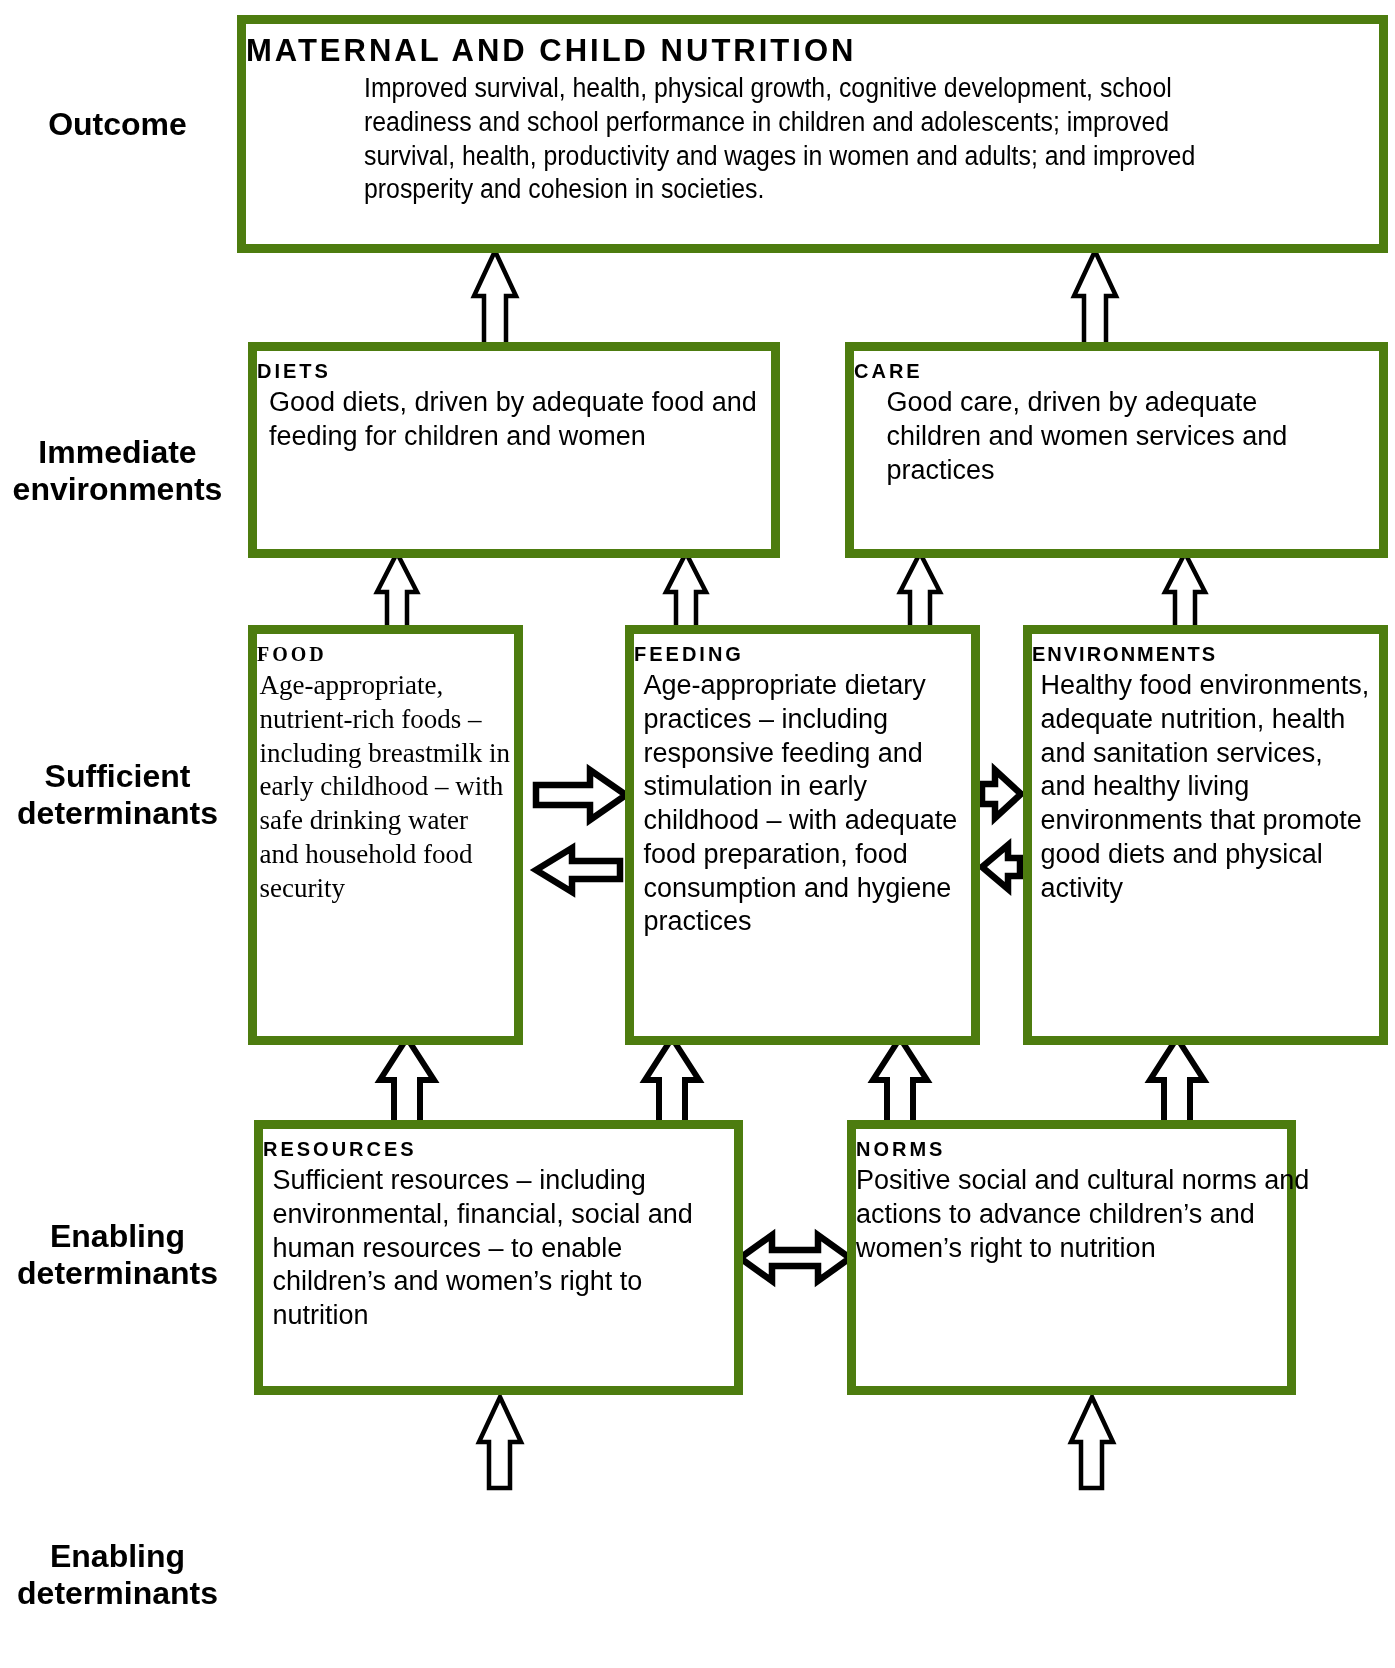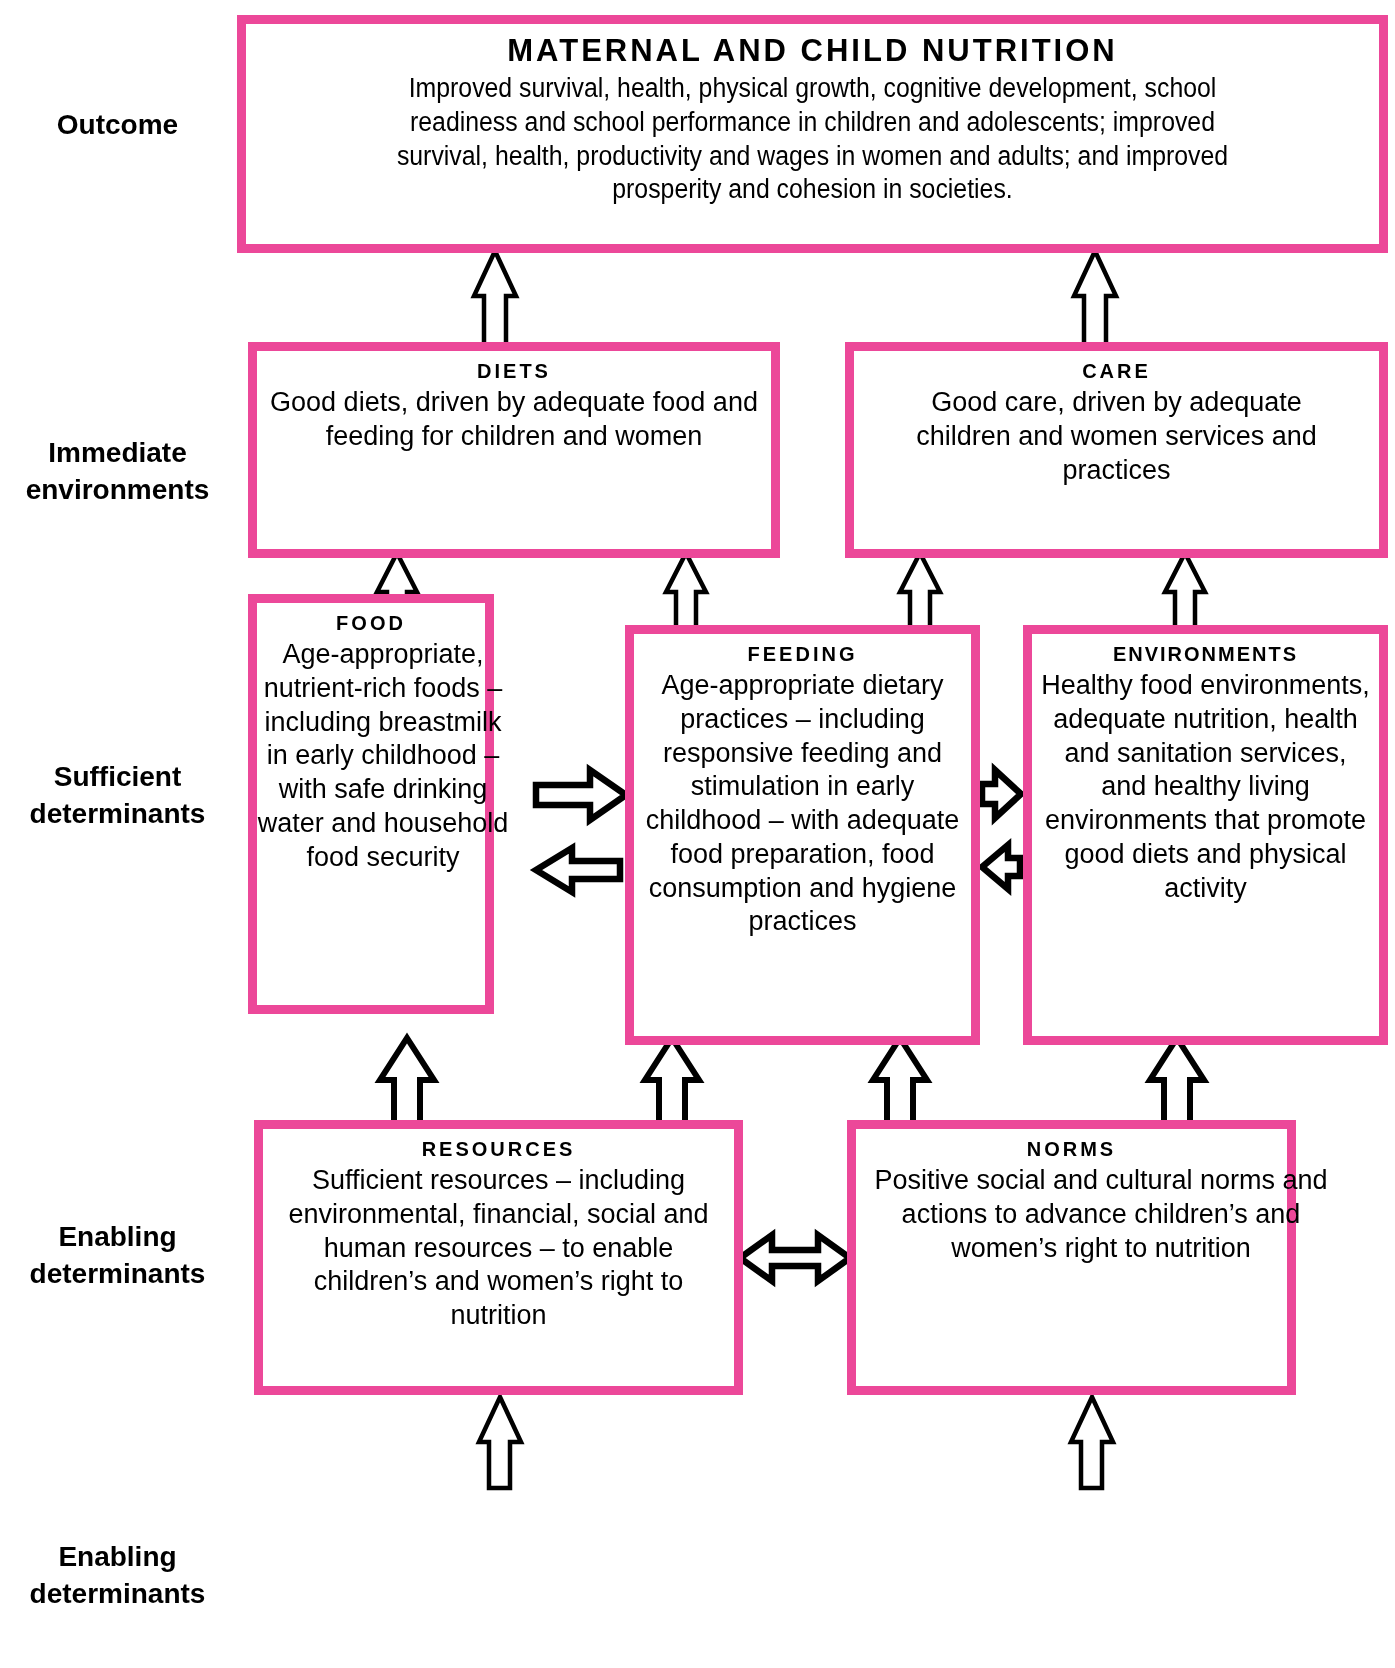--- a/index.html
+++ b/index.html
@@ -2,33 +2,33 @@
 <html><head>
 <meta charset="utf-8">
 <style>
   html,body { margin:0; padding:0; background:#ffffff; }
   .canvas {
     position:relative; width:1395px; height:1668px; background:#ffffff;
     font-family:"Liberation Sans", sans-serif; color:#000; overflow:hidden;
   }
   .box {
     position:absolute; box-sizing:border-box; background:#fff;
-    border:9px solid #ec4899; text-align:center;
+    border:9px solid #4d7c0f; 
   }
   .box-title {
     font-weight:bold; font-size:20px; letter-spacing:3px; margin-top:8px;
     line-height:1.2;
   }
   .box-body {
     font-size:27px; line-height:1.25; margin:3px auto 0;
   }
   .condensed { transform:scaleX(.92); transform-origin:50% 50%; }
   .row-label {
     position:absolute; left:0; width:235px; text-align:center;
-    font-weight:bold; font-size:28px; line-height:37px;
+    font-weight:bold; font-size:32px; line-height:37px;
   }
   .arrow-layer { position:absolute; left:0; top:0; width:1395px; height:1668px; }
   .arrow-layer polygon { fill:#ffffff; stroke:#000000; stroke-linejoin:miter; }
   .thin-arrow  { stroke-width:4.5; }
   .mid-arrow   { stroke-width:6; }
   .h-arrow     { stroke-width:6.5; }
 </style>
 </head>
 <body>
 
@@ -75,21 +75,21 @@
   <div class="box" style="left:248px; top:342px; width:532px; height:216px;">
     <div class="box-title">DIETS</div>
     <div class="box-body" style="width:490px;">Good diets, driven by adequate food and feeding for children and women</div>
   </div>
 
   <div class="box" style="left:845px; top:342px; width:543px; height:216px;">
     <div class="box-title">CARE</div>
     <div class="box-body" style="width:460px;">Good care, driven by adequate children and women services and practices</div>
   </div>
 
-  <div class="box" style="left:248px; top:594px; width:246px; height:420px;">
+  <div class="box" style="left:248px; top:625px; width:275px; height:420px;font-family:Liberation Serif, serif;">
     <div class="box-title">FOOD</div>
     <div class="box-body" style="width:252px;">Age-appropriate, nutrient-rich foods – including breastmilk in early childhood – with safe drinking water and household food security</div>
   </div>
 
   <div class="box" style="left:625px; top:625px; width:355px; height:420px;">
     <div class="box-title">FEEDING</div>
     <div class="box-body" style="width:318px;">Age-appropriate dietary practices – including responsive feeding and stimulation in early childhood – with adequate food preparation, food consumption and hygiene practices</div>
   </div>
 
   <div class="box" style="left:1023px; top:625px; width:365px; height:420px;">

